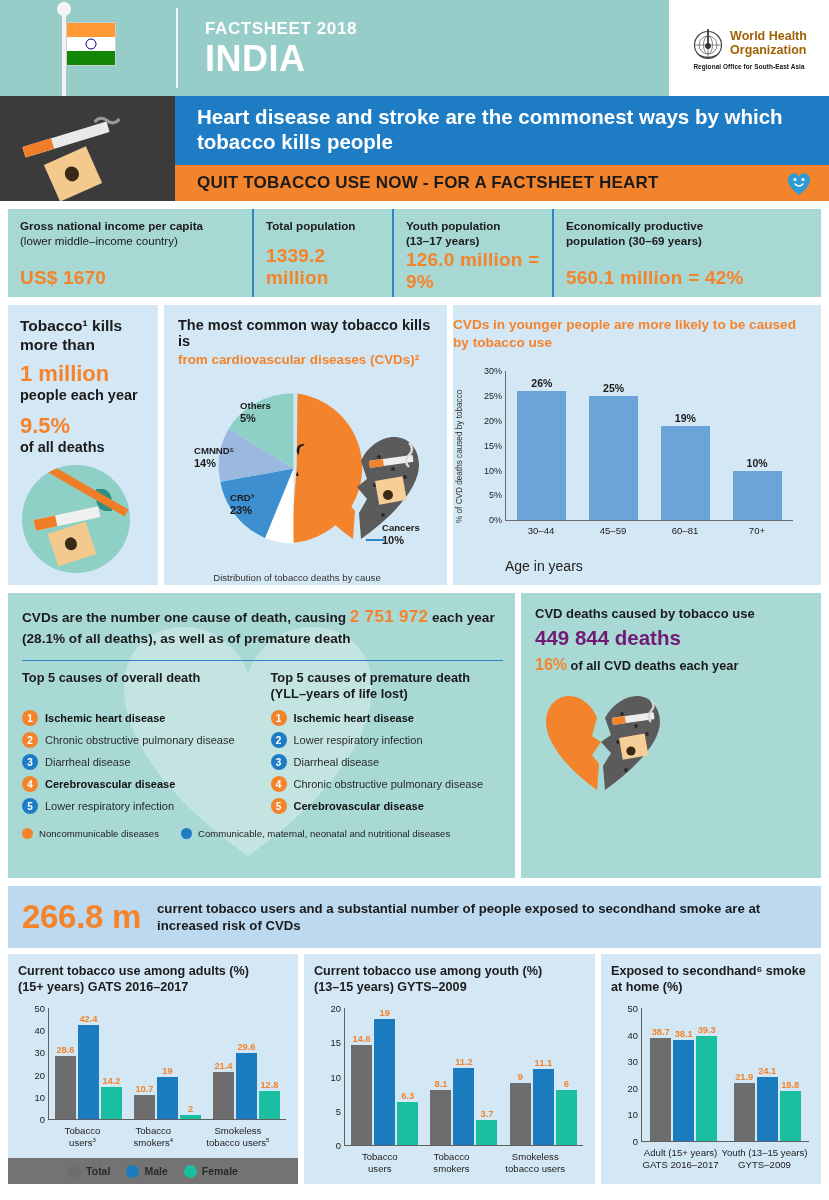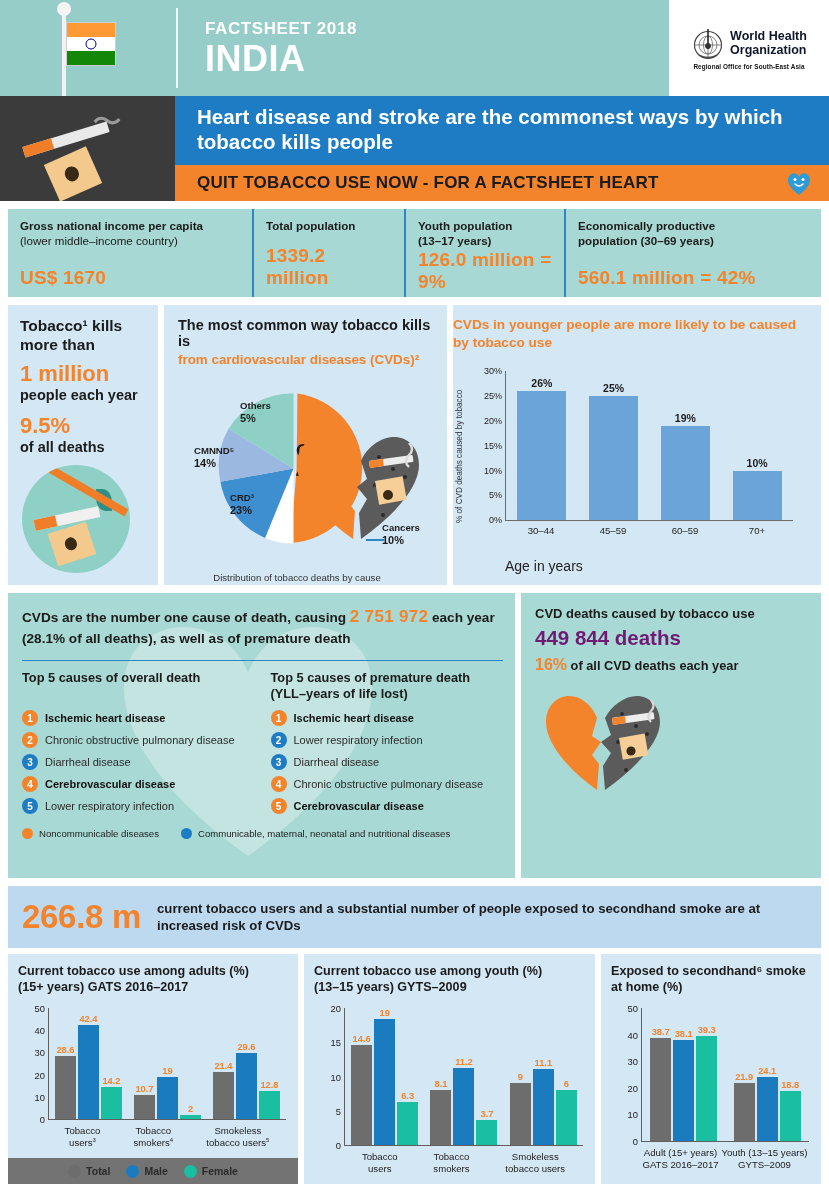--- a/index.html
+++ b/index.html
@@ -23,21 +23,21 @@
   .flag .s3 { height:33.3%; background:#138808; }
   .chakra { position:absolute; left:50%; top:50%; transform:translate(-50%,-50%);
             width:11px; height:11px; border:1.4px solid #000088; border-radius:50%; }
   .hdr-divider { position:absolute; left:176px; top:8px; width:2px; height:80px; background:#ffffff; opacity:.85; }
   .title-zone { flex:1; padding-left:30px; display:flex; flex-direction:column; justify-content:center; }
   .factsheet { font-size:17px; font-weight:bold; color:#ffffff; letter-spacing:.6px; }
   .country { font-size:36px; font-weight:bold; color:#ffffff; letter-spacing:.5px; line-height:1; margin-top:2px;}
   .who-zone { width:160px; background:#ffffff; display:flex; align-items:center; justify-content:center; }
   .who-inner { display:flex; flex-direction:column; align-items:center; }
   .who-row { display:flex; align-items:center; gap:5px; }
-  .who-text { font-size:12.5px; font-weight:bold; line-height:1.05; color:#0f172a; }
+  .who-text { font-size:12.5px; font-weight:bold; line-height:1.05; color:#a16207; }
   .who-sub { font-size:6.4px; font-weight:bold; color:#111; margin-top:2px; letter-spacing:.1px;}
 
   
   .banner-wrap { display:flex; height:105px; }
   .bidi-box { width:175px; background:#3b3b3b; position:relative; overflow:hidden; }
   .bidi-cig { position:absolute; left:22px; top:38px; width:88px; height:11px; background:#e9e9e9; border-radius:1px; transform:rotate(-17deg); }
   .bidi-cig::after{ content:''; position:absolute; left:0; top:0; width:30px; height:11px; background:#f07d28; }
   .bidi-pack { position:absolute; left:50px; top:58px; width:46px; height:40px; background:#f3c98e; transform:rotate(-24deg); }
   .bidi-pack::after{ content:''; position:absolute; left:15px; top:12px; width:14px; height:15px; background:#3a2a15; border-radius:50%; }
   .smoke { position:absolute; left:92px; top:6px; font-size:30px; color:#9a9a9a; }
@@ -47,21 +47,21 @@
   .orange-band { background:#f4842c; height:36px; display:flex; align-items:center; justify-content:space-between; padding:0 16px 0 22px; }
   .orange-band .quit { font-size:17px; font-weight:bold; color:#1b1b1b; letter-spacing:.2px; }
   .heart-smile { width:28px; height:26px; position:relative; }
   .heart-smile svg { width:28px; height:26px; }
 
   
   .stats { margin:8px 8px 0 8px; background:#a8d8d3; height:88px; display:flex; }
   .stat { padding:9px 12px 8px 12px; display:flex; flex-direction:column; justify-content:space-between; border-right:2px solid #2d87c6; }
   .stat:last-child { border-right:none; }
   .stat.s-a { width:246px; }
-  .stat.s-b { width:152px; }
+  .stat.s-b { width:140px; }
   .stat.s-c { width:160px; }
   .stat.s-d { flex:1;border-radius:20px; }
   .stat-label { font-size:11.6px; font-weight:bold; color:#1b1b1b; line-height:1.32; }
   .stat-label .light { font-weight:normal; }
   .stat-value { font-size:19px; font-weight:bold; color:#f4842c; letter-spacing:.2px; }
 
   
   .sec1 { margin:8px 8px 0 8px; display:flex; gap:6px; height:280px; }
   .panel-blue { background:#d4e7f5; }
   .p1 { width:150px; padding:12px 10px 10px 12px; position:relative; }
@@ -380,21 +380,21 @@
               </div>
             <div class="ac-bar-h">
                 <div class="ac-val">10%</div>
                 <div class="ac-bar" style="height:33.3%"></div>
               </div>
           </div>
         </div>
         <div class="ac-xaxis">
           <div class="ac-xtick">30–44</div>
           <div class="ac-xtick">45–59</div>
-          <div class="ac-xtick">60–59</div>
+          <div class="ac-xtick">60–81</div>
           <div class="ac-xtick">70+</div>
         </div>
         <div class="ac-xlabel">Age in years</div>
       </div>
     </div>
   </div>
 
   <div class="sec2">
     <div class="panel-teal q1">
       <svg class="ghost" viewBox="0 0 260 240">

